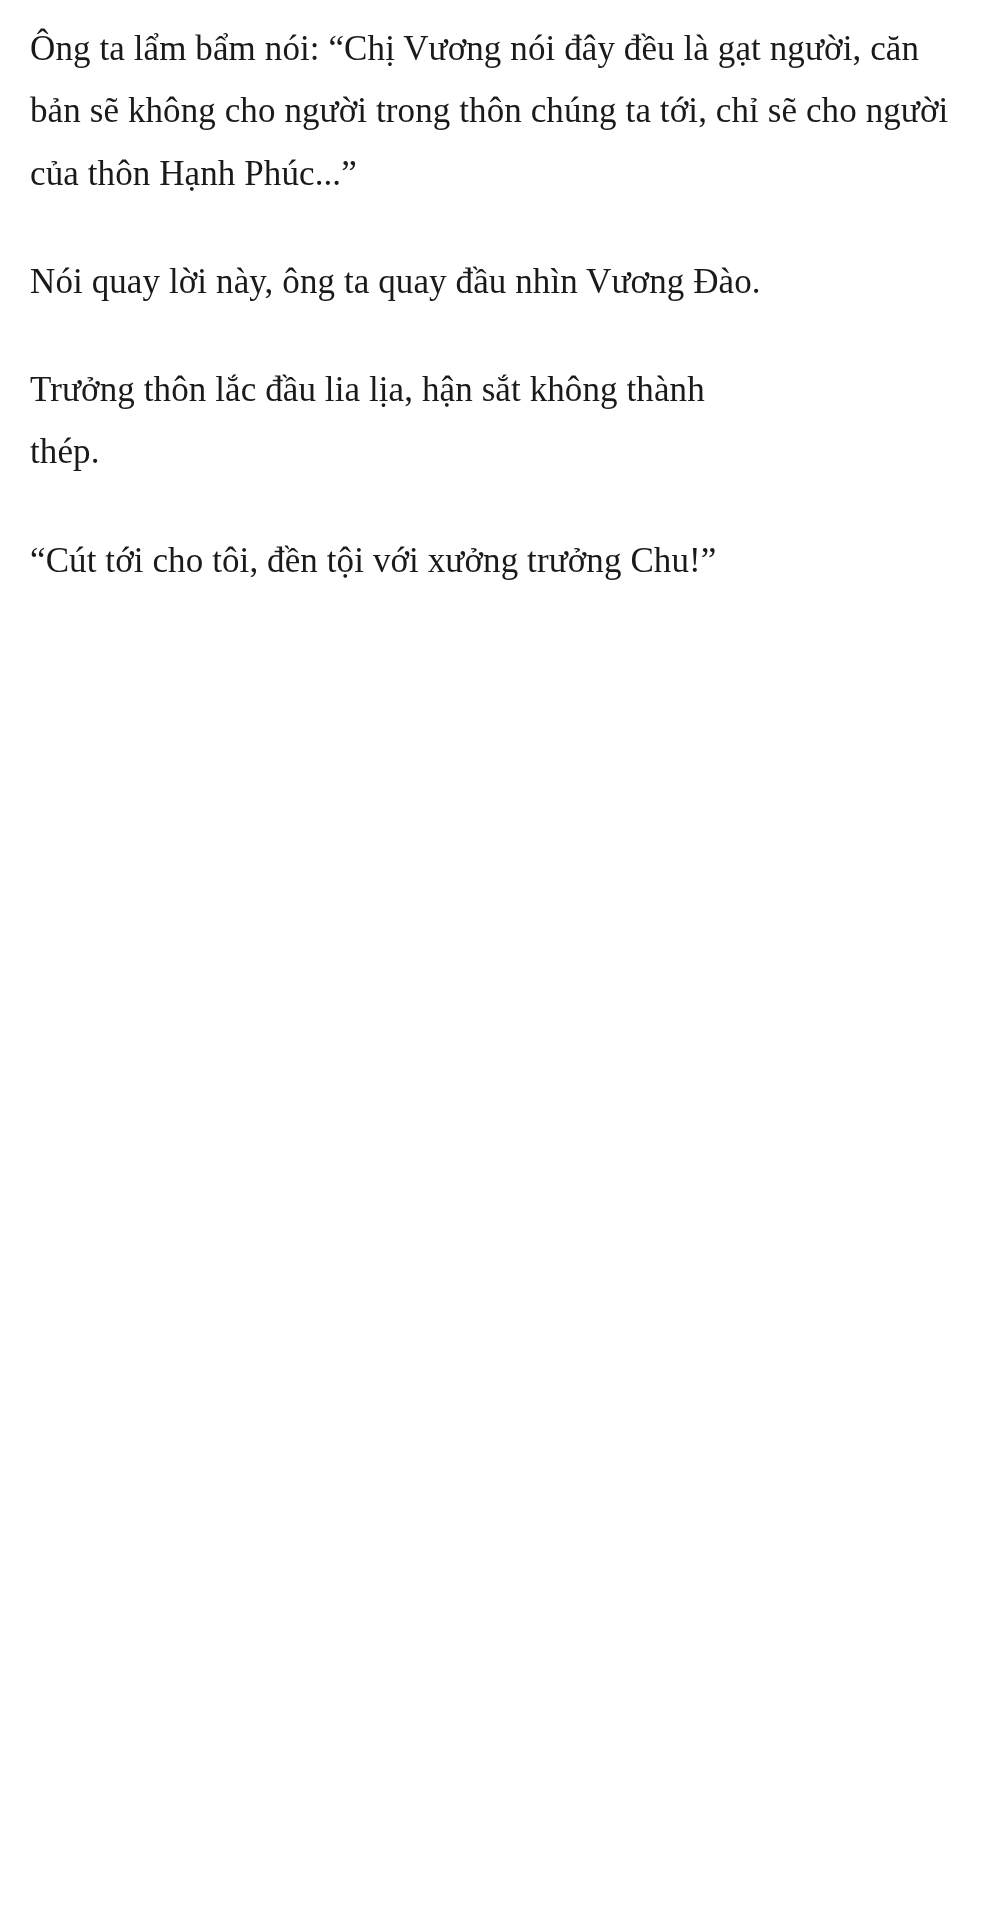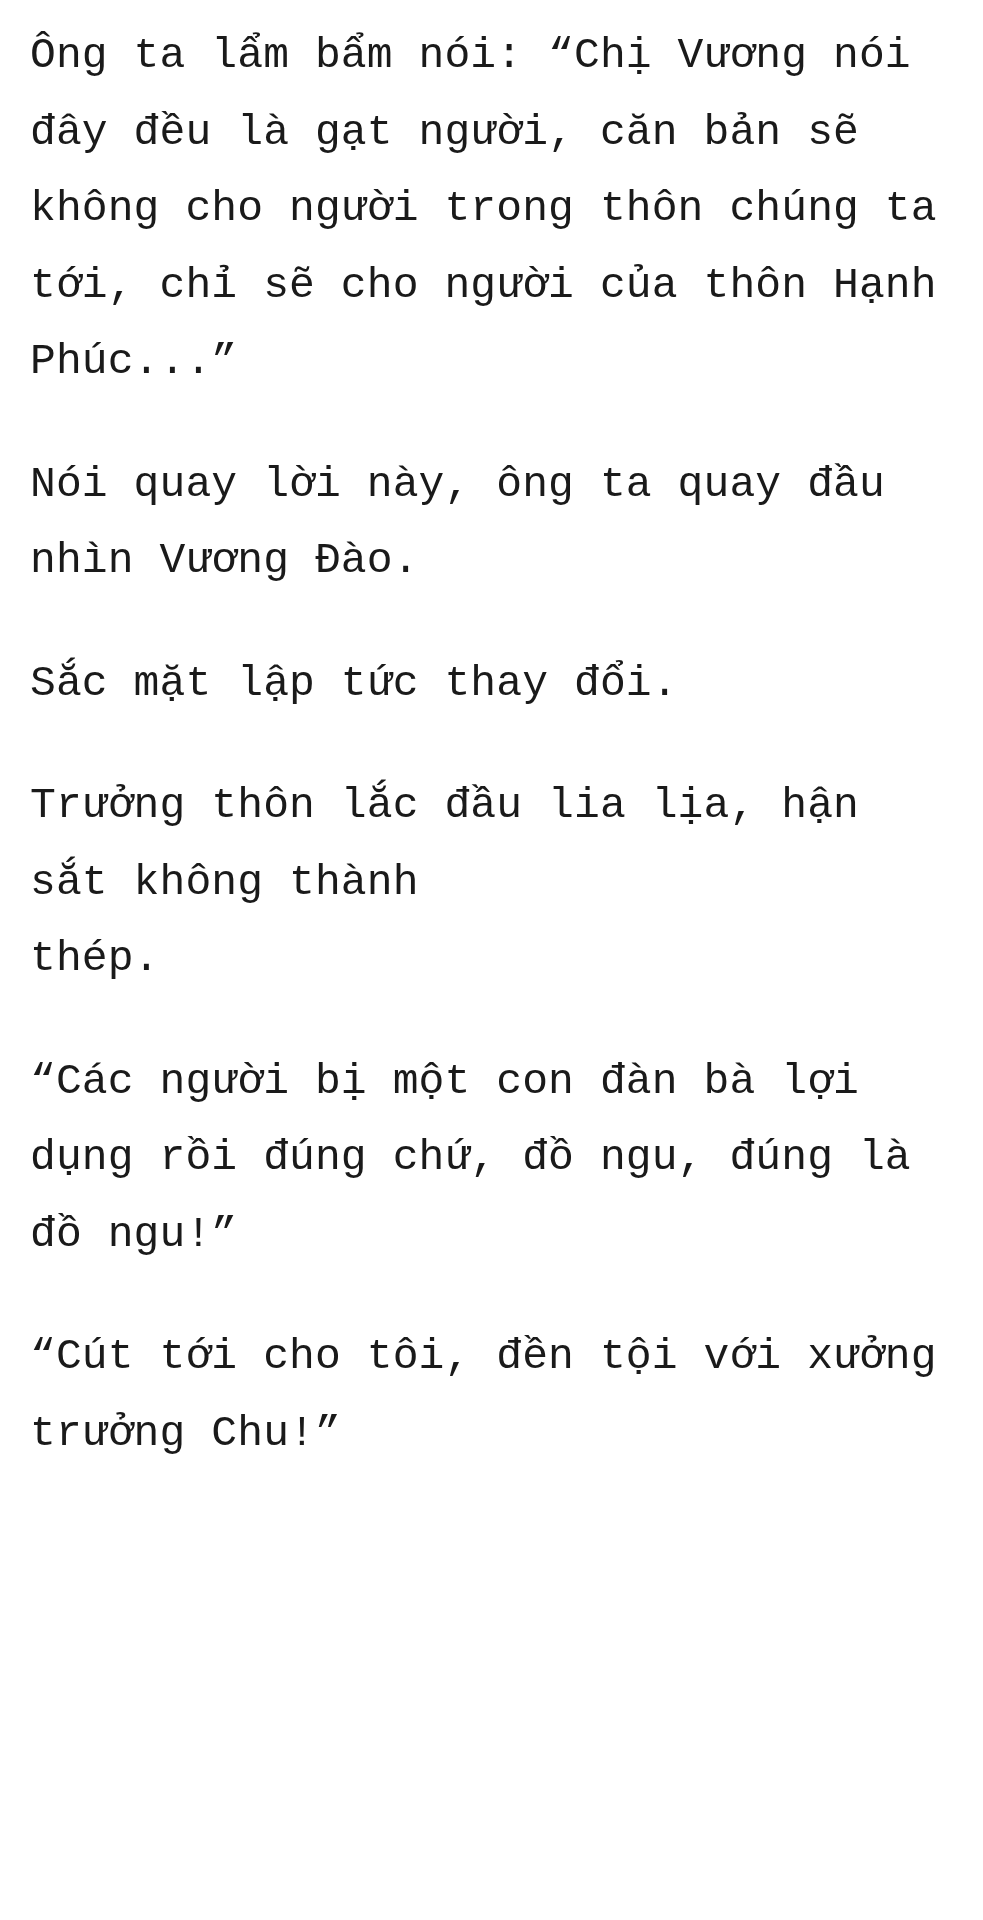--- a/index.html
+++ b/index.html
@@ -14,37 +14,34 @@
     color: #1c1c1c;
   }
   .reader {
     box-sizing: border-box;
     width: 983px;
     min-height: 1920px;
     padding: 18px 30px 40px 30px;
     background: #ffffff;
   }
   .para {
-    font-size: 43px;
+    font-size: 35px;
     line-height: 1.78;
     letter-spacing: 0.1px;
     margin: 0 0 46px 0;
     color: #1a1a1a;
     word-wrap: break-word;
     white-space: pre-wrap;
-    font-family: Liberation Mono, monospace;
   }
   .para:last-child {
     margin-bottom: 0;
   }
 </style>
 </head>
 <body>
 
 <div class="reader">
   <p class="para">Ông ta lẩm bẩm nói: “Chị Vương nói đây đều là gạt người, căn bản sẽ không cho người trong thôn chúng ta tới, chỉ sẽ cho người của thôn Hạnh Phúc...”</p>
   <p class="para">Nói quay lời này, ông ta quay đầu nhìn Vương Đào.</p>
-  <p class="para">Sắc mặt lập tức thay đổi.</p>
   <p class="para">Trưởng thôn lắc đầu lia lịa, hận sắt không thành
 thép.</p>
-  <p class="para">“Các người bị một con đàn bà lợi dụng rồi đúng chứ, đồ ngu, đúng là đồ ngu!”</p>
   <p class="para">“Cút tới cho tôi, đền tội với xưởng trưởng Chu!”</p>
 </div>
 
 </body></html>

